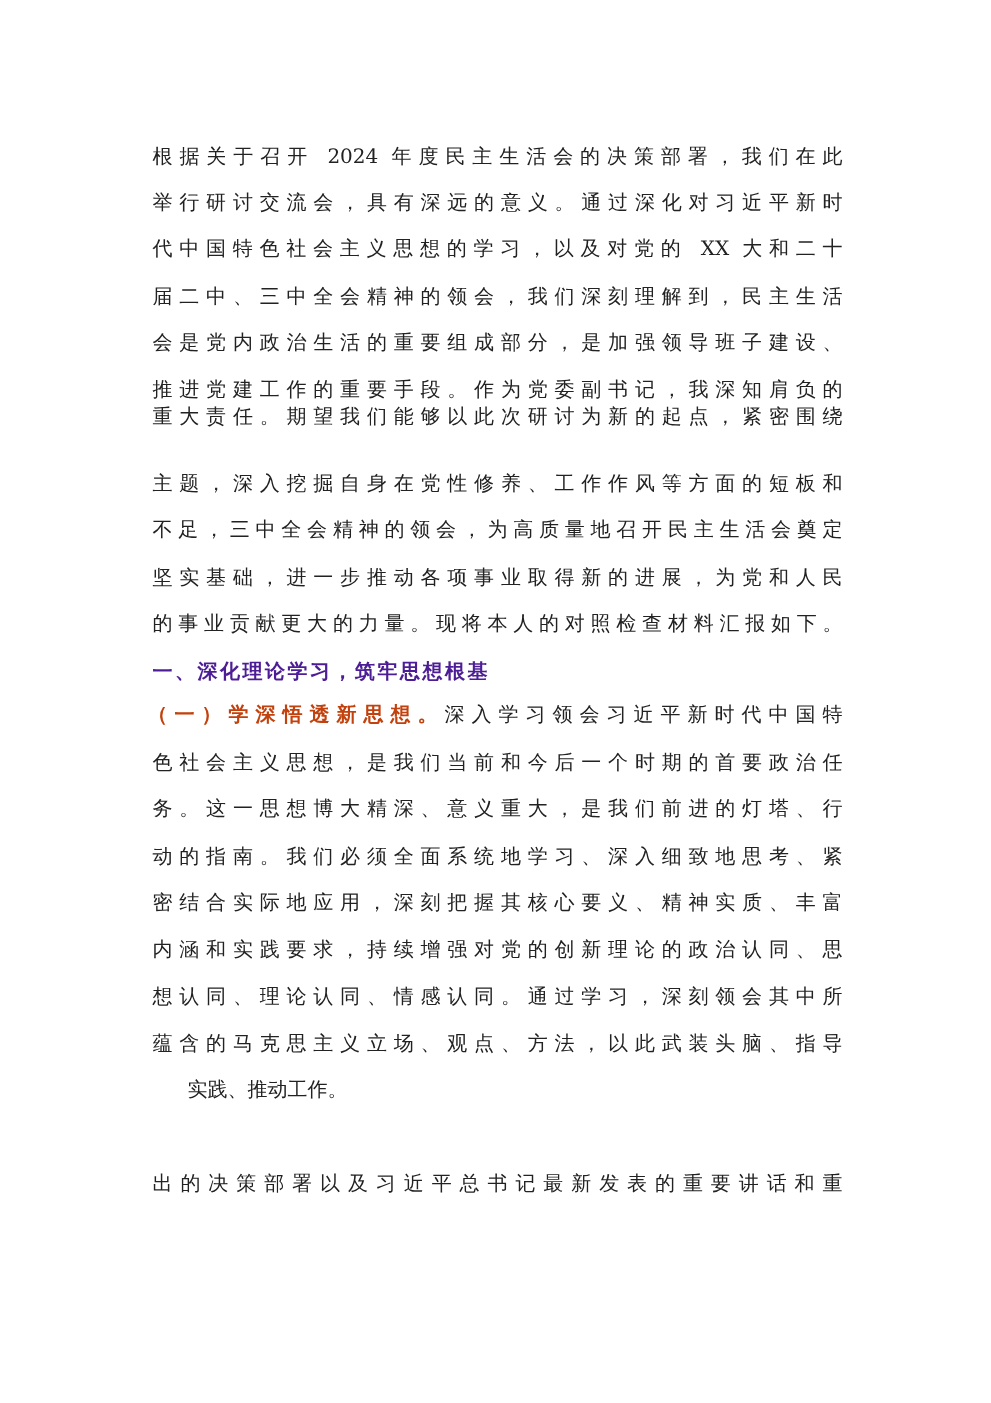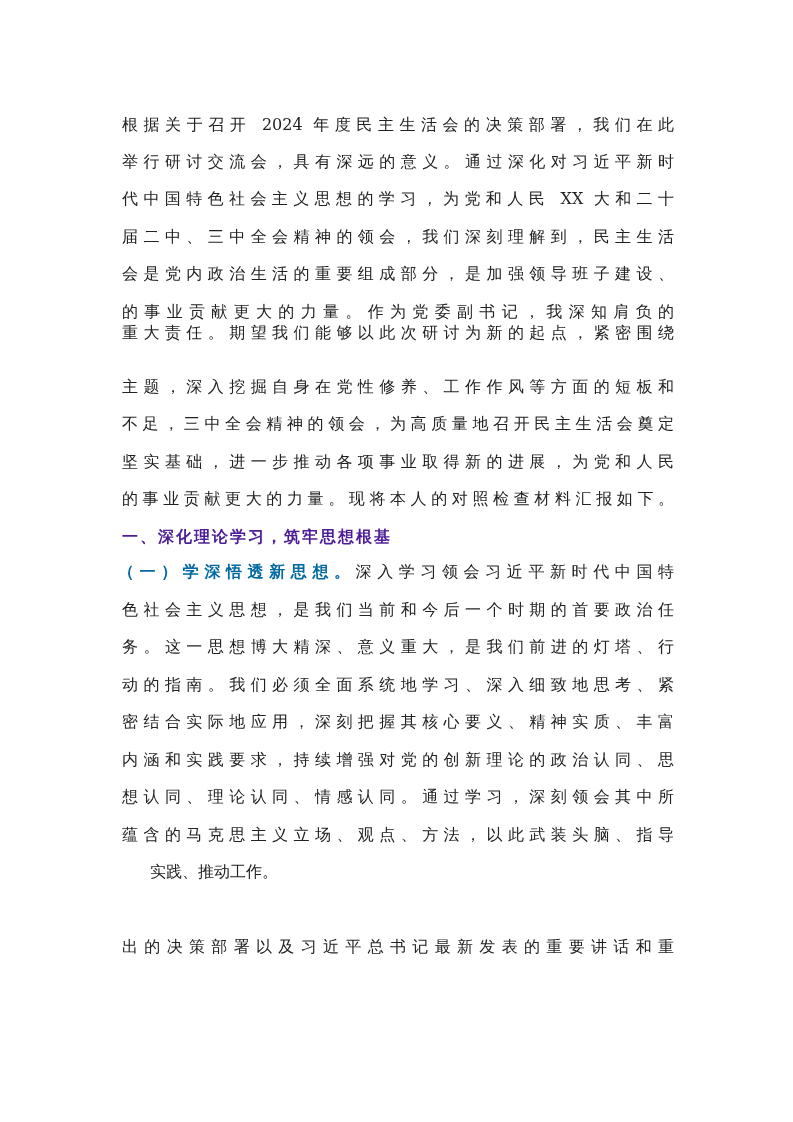--- a/index.html
+++ b/index.html
@@ -13,35 +13,35 @@
     line-height: 30px;
     font-family: "DejaVu Serif", "Liberation Serif", serif;
     font-size: 16px;
     color: #222222;
     white-space: nowrap;
     text-align: justify;
     text-align-last: justify;
     letter-spacing: 0px;
   }
   .line.last { text-align-last: left; margin-left: 28px; }
-  .line .b { font-weight: bold; font-family: Liberation Serif, serif; color: #0369a1; }
+  .line .b { font-weight: bold; font-family: Liberation Serif, serif; color: #c2410c; }
   .line.heading { font-weight: bold; font-family: "DejaVu Sans", "Liberation Sans", sans-serif; color: #4c1d95; text-align-last: left; letter-spacing: 2px; }
   .line.sub { left: 118px; width: 556px; }
 </style>
 </head>
 <body>
 
 <div class="page">
 
   <div class="line" style="top:110px">根据关于召开 2024 年度民主生活会的决策部署，我们在此</div>
   <div class="line" style="top:147px">举行研讨交流会，具有深远的意义。通过深化对习近平新时</div>
-  <div class="line" style="top:184px">代中国特色社会主义思想的学习，为党和人民 XX 大和二十</div>
+  <div class="line" style="top:184px">代中国特色社会主义思想的学习，以及对党的 XX 大和二十</div>
   <div class="line" style="top:222px">届二中、三中全会精神的领会，我们深刻理解到，民主生活</div>
   <div class="line" style="top:259px">会是党内政治生活的重要组成部分，是加强领导班子建设、</div>
-  <div class="line" style="top:297px">的事业贡献更大的力量。作为党委副书记，我深知肩负的</div>
+  <div class="line" style="top:297px">推进党建工作的重要手段。作为党委副书记，我深知肩负的</div>
   <div class="line" style="top:318px">重大责任。期望我们能够以此次研讨为新的起点，紧密围绕</div>
   <div class="line" style="top:372px">主题，深入挖掘自身在党性修养、工作作风等方面的短板和</div>
   <div class="line" style="top:409px">不足，三中全会精神的领会，为高质量地召开民主生活会奠定</div>
   <div class="line" style="top:447px">坚实基础，进一步推动各项事业取得新的进展，为党和人民</div>
   <div class="line" style="top:484px">的事业贡献更大的力量。现将本人的对照检查材料汇报如下。</div>
 
   <div class="line heading" style="top:522px">一、深化理论学习，筑牢思想根基</div>
 
   <div class="line sub" style="top:557px"><span class="b">（一）学深悟透新思想。</span><span>深入学习领会习近平新时代中国特</span></div>
   <div class="line" style="top:595px">色社会主义思想，是我们当前和今后一个时期的首要政治任</div>

